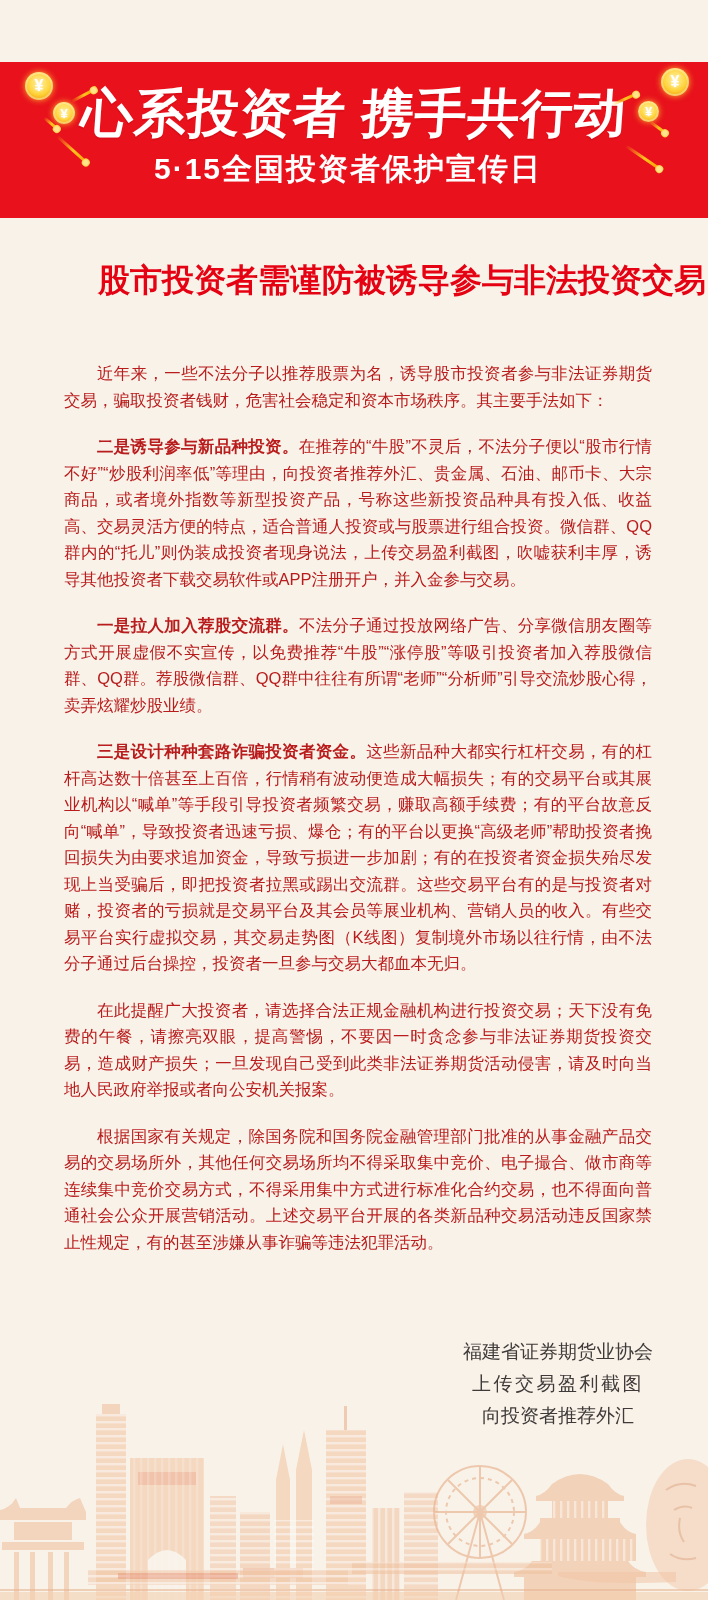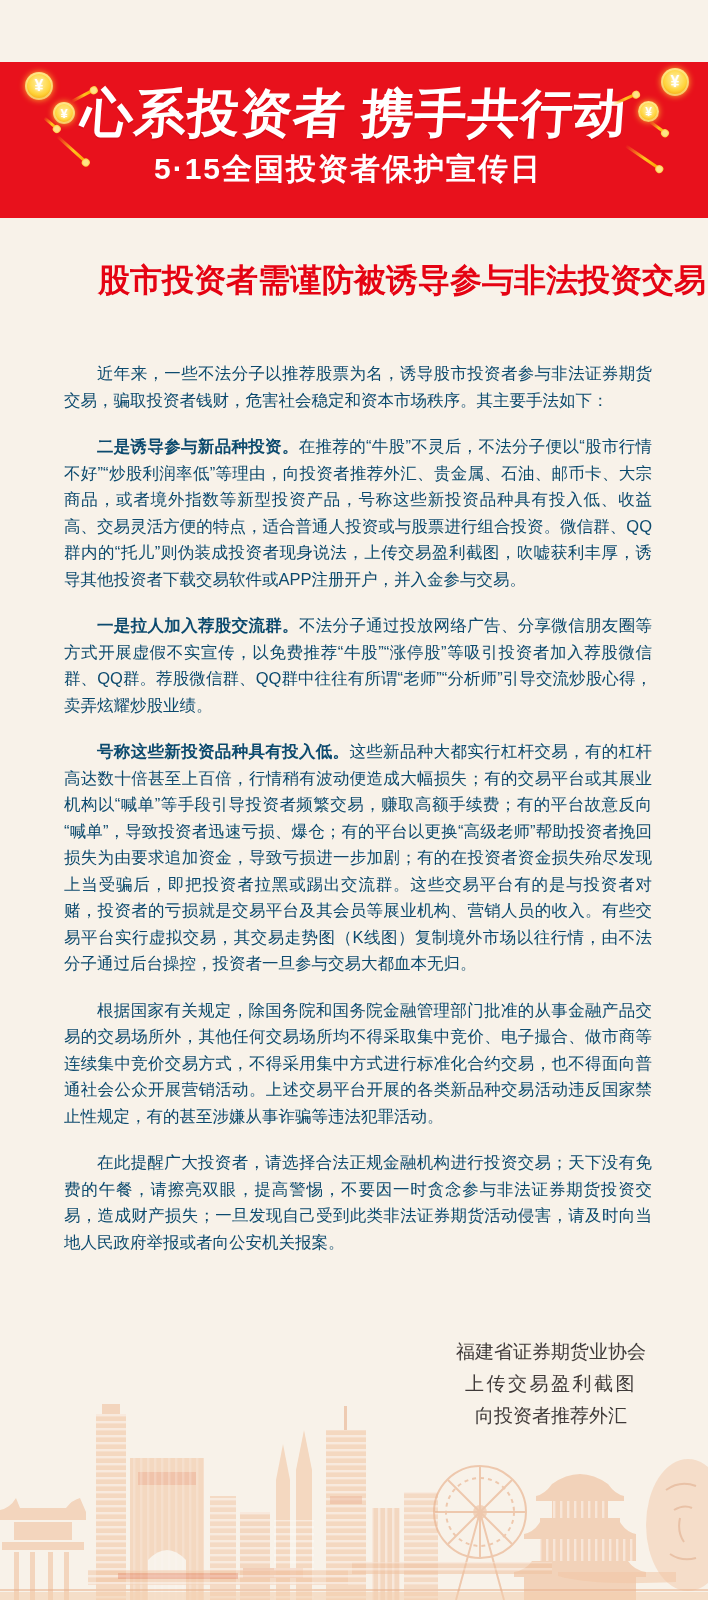--- a/index.html
+++ b/index.html
@@ -41,28 +41,28 @@
     background:radial-gradient(circle,#ffe489 0 40%,#ffb400 100%);
   }
   
   .article-title{
     position:absolute;left:0;top:260px;width:708px;margin:0;
     text-align:center;font-size:32px;line-height:40px;font-weight:900;color:#e50313;
     letter-spacing:0;white-space:nowrap;padding-left:48px;
   }
   .body-text{
     position:absolute;left:64px;top:360px;width:588px;
-    font-size:16.5px;line-height:26.5px;color:#0c4a6e;
+    font-size:16.5px;line-height:26.5px;color:#b91c1c;
     text-align:justify;
   }
   .body-text p{margin:0 0 20px 0;text-indent:2em;}
   .body-text b{font-weight:700;}
   
   .signature{
-    position:absolute;right:55px;top:1336px;width:204px;
+    position:absolute;right:48px;top:1336px;width:204px;
     text-align:center;font-size:19px;line-height:32px;color:#3f3a39;
   }
   .sig-spaced{letter-spacing:2.5px;}
   
   .watermark{position:absolute;left:0;bottom:0;width:708px;height:200px;pointer-events:none;}
 </style>
 </head>
 <body>
 
 <div class="page">
@@ -91,23 +91,23 @@
     <div class="streak" style="left:648px;top:64px;width:20px;transform:rotate(36deg)"></div>
     <div class="streak" style="left:622px;top:94px;width:42px;transform:rotate(34deg)"></div>
   </div>
 
   <h1 class="article-title">股市投资者需谨防被诱导参与非法投资交易</h1>
 
   <div class="body-text">
     <p><b></b><span>近年来，一些不法分子以推荐股票为名，诱导股市投资者参与非法证券期货交易，骗取投资者钱财，危害社会稳定和资本市场秩序。其主要手法如下：</span></p>
     <p><b>二是诱导参与新品种投资。</b><span>在推荐的“牛股”不灵后，不法分子便以“股市行情不好”“炒股利润率低”等理由，向投资者推荐外汇、贵金属、石油、邮币卡、大宗商品，或者境外指数等新型投资产品，号称这些新投资品种具有投入低、收益高、交易灵活方便的特点，适合普通人投资或与股票进行组合投资。微信群、QQ群内的“托儿”则伪装成投资者现身说法，上传交易盈利截图，吹嘘获利丰厚，诱导其他投资者下载交易软件或APP注册开户，并入金参与交易。</span></p>
     <p><b>一是拉人加入荐股交流群。</b><span>不法分子通过投放网络广告、分享微信朋友圈等方式开展虚假不实宣传，以免费推荐“牛股”“涨停股”等吸引投资者加入荐股微信群、QQ群。荐股微信群、QQ群中往往有所谓“老师”“分析师”引导交流炒股心得，卖弄炫耀炒股业绩。</span></p>
-    <p><b>号称这些新投资品种具有投入低。</b><span>这些新品种大都实行杠杆交易，有的杠杆高达数十倍甚至上百倍，行情稍有波动便造成大幅损失；有的交易平台或其展业机构以“喊单”等手段引导投资者频繁交易，赚取高额手续费；有的平台故意反向“喊单”，导致投资者迅速亏损、爆仓；有的平台以更换“高级老师”帮助投资者挽回损失为由要求追加资金，导致亏损进一步加剧；有的在投资者资金损失殆尽发现上当受骗后，即把投资者拉黑或踢出交流群。这些交易平台有的是与投资者对赌，投资者的亏损就是交易平台及其会员等展业机构、营销人员的收入。有些交易平台实行虚拟交易，其交易走势图（K线图）复制境外市场以往行情，由不法分子通过后台操控，投资者一旦参与交易大都血本无归。</span></p>
+    <p><b>三是设计种种套路诈骗投资者资金。</b><span>这些新品种大都实行杠杆交易，有的杠杆高达数十倍甚至上百倍，行情稍有波动便造成大幅损失；有的交易平台或其展业机构以“喊单”等手段引导投资者频繁交易，赚取高额手续费；有的平台故意反向“喊单”，导致投资者迅速亏损、爆仓；有的平台以更换“高级老师”帮助投资者挽回损失为由要求追加资金，导致亏损进一步加剧；有的在投资者资金损失殆尽发现上当受骗后，即把投资者拉黑或踢出交流群。这些交易平台有的是与投资者对赌，投资者的亏损就是交易平台及其会员等展业机构、营销人员的收入。有些交易平台实行虚拟交易，其交易走势图（K线图）复制境外市场以往行情，由不法分子通过后台操控，投资者一旦参与交易大都血本无归。</span></p>
+    <p><b></b><span>在此提醒广大投资者，请选择合法正规金融机构进行投资交易；天下没有免费的午餐，请擦亮双眼，提高警惕，不要因一时贪念参与非法证券期货投资交易，造成财产损失；一旦发现自己受到此类非法证券期货活动侵害，请及时向当地人民政府举报或者向公安机关报案。</span></p>
     <p><b></b><span>根据国家有关规定，除国务院和国务院金融管理部门批准的从事金融产品交易的交易场所外，其他任何交易场所均不得采取集中竞价、电子撮合、做市商等连续集中竞价交易方式，不得采用集中方式进行标准化合约交易，也不得面向普通社会公众开展营销活动。上述交易平台开展的各类新品种交易活动违反国家禁止性规定，有的甚至涉嫌从事诈骗等违法犯罪活动。</span></p>
-    <p><b></b><span>在此提醒广大投资者，请选择合法正规金融机构进行投资交易；天下没有免费的午餐，请擦亮双眼，提高警惕，不要因一时贪念参与非法证券期货投资交易，造成财产损失；一旦发现自己受到此类非法证券期货活动侵害，请及时向当地人民政府举报或者向公安机关报案。</span></p>
   </div>
 
   <div class="signature">
     <div>福建省证券期货业协会</div>
     <div class="sig-spaced">上传交易盈利截图</div>
     <div>向投资者推荐外汇</div>
   </div>
 
   <svg class="watermark" viewBox="0 0 708 200" aria-hidden="true">
     <defs>

